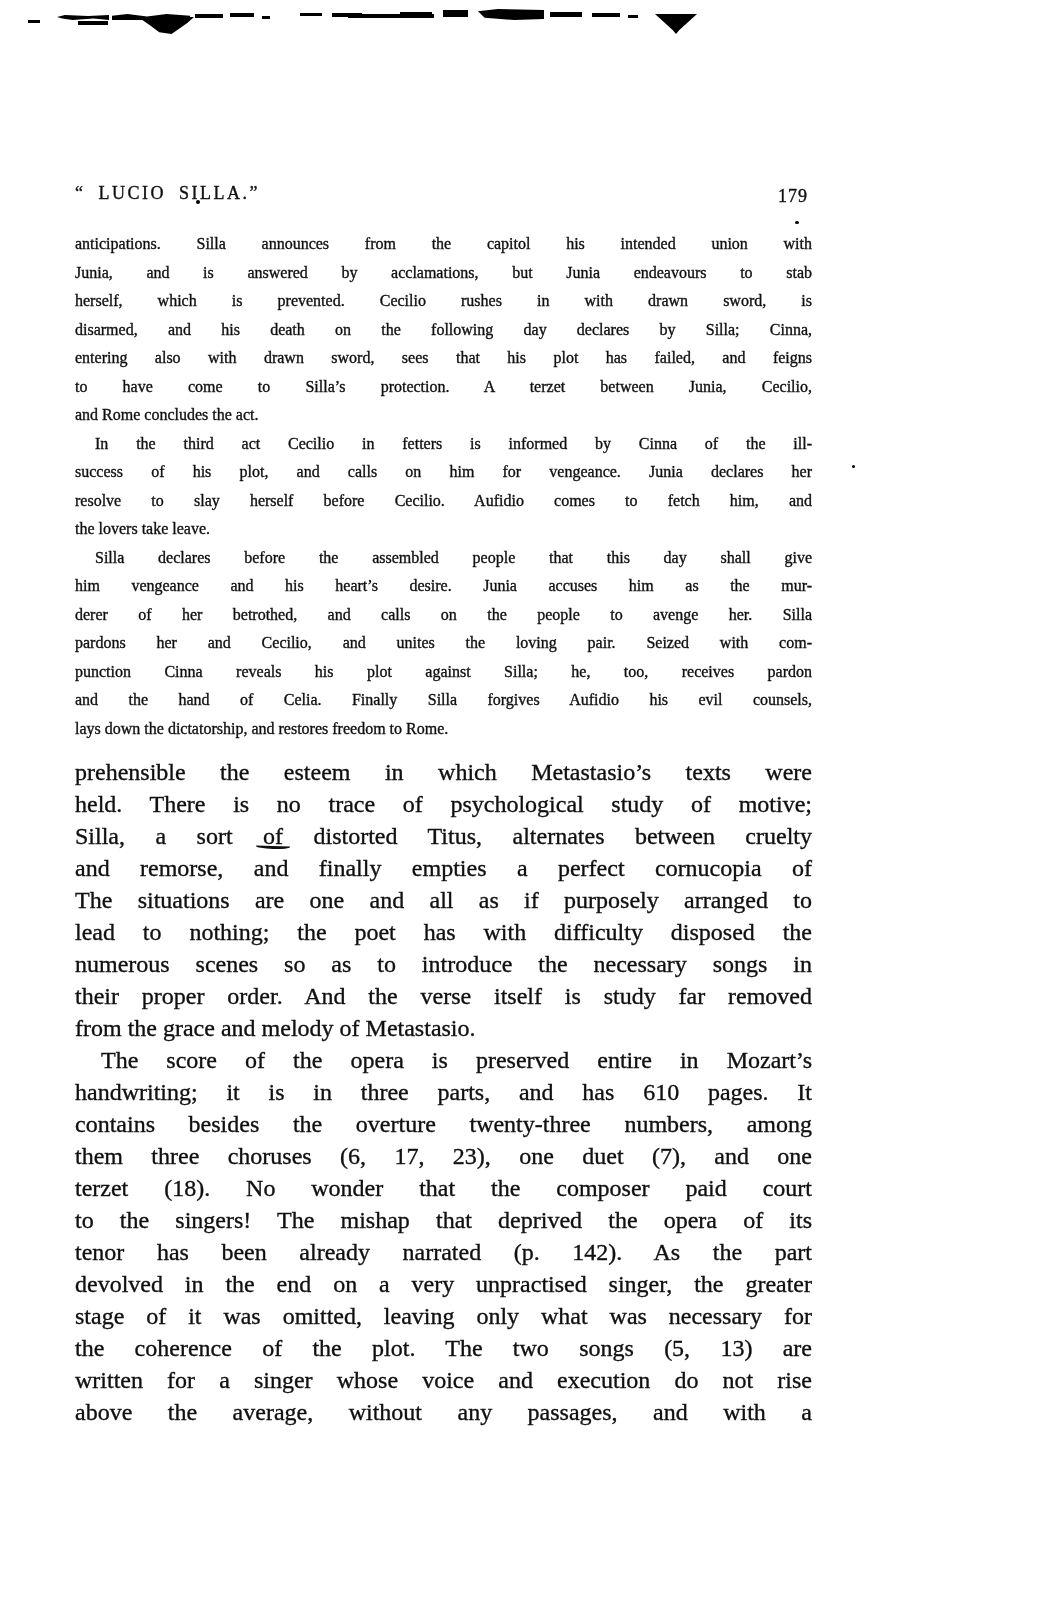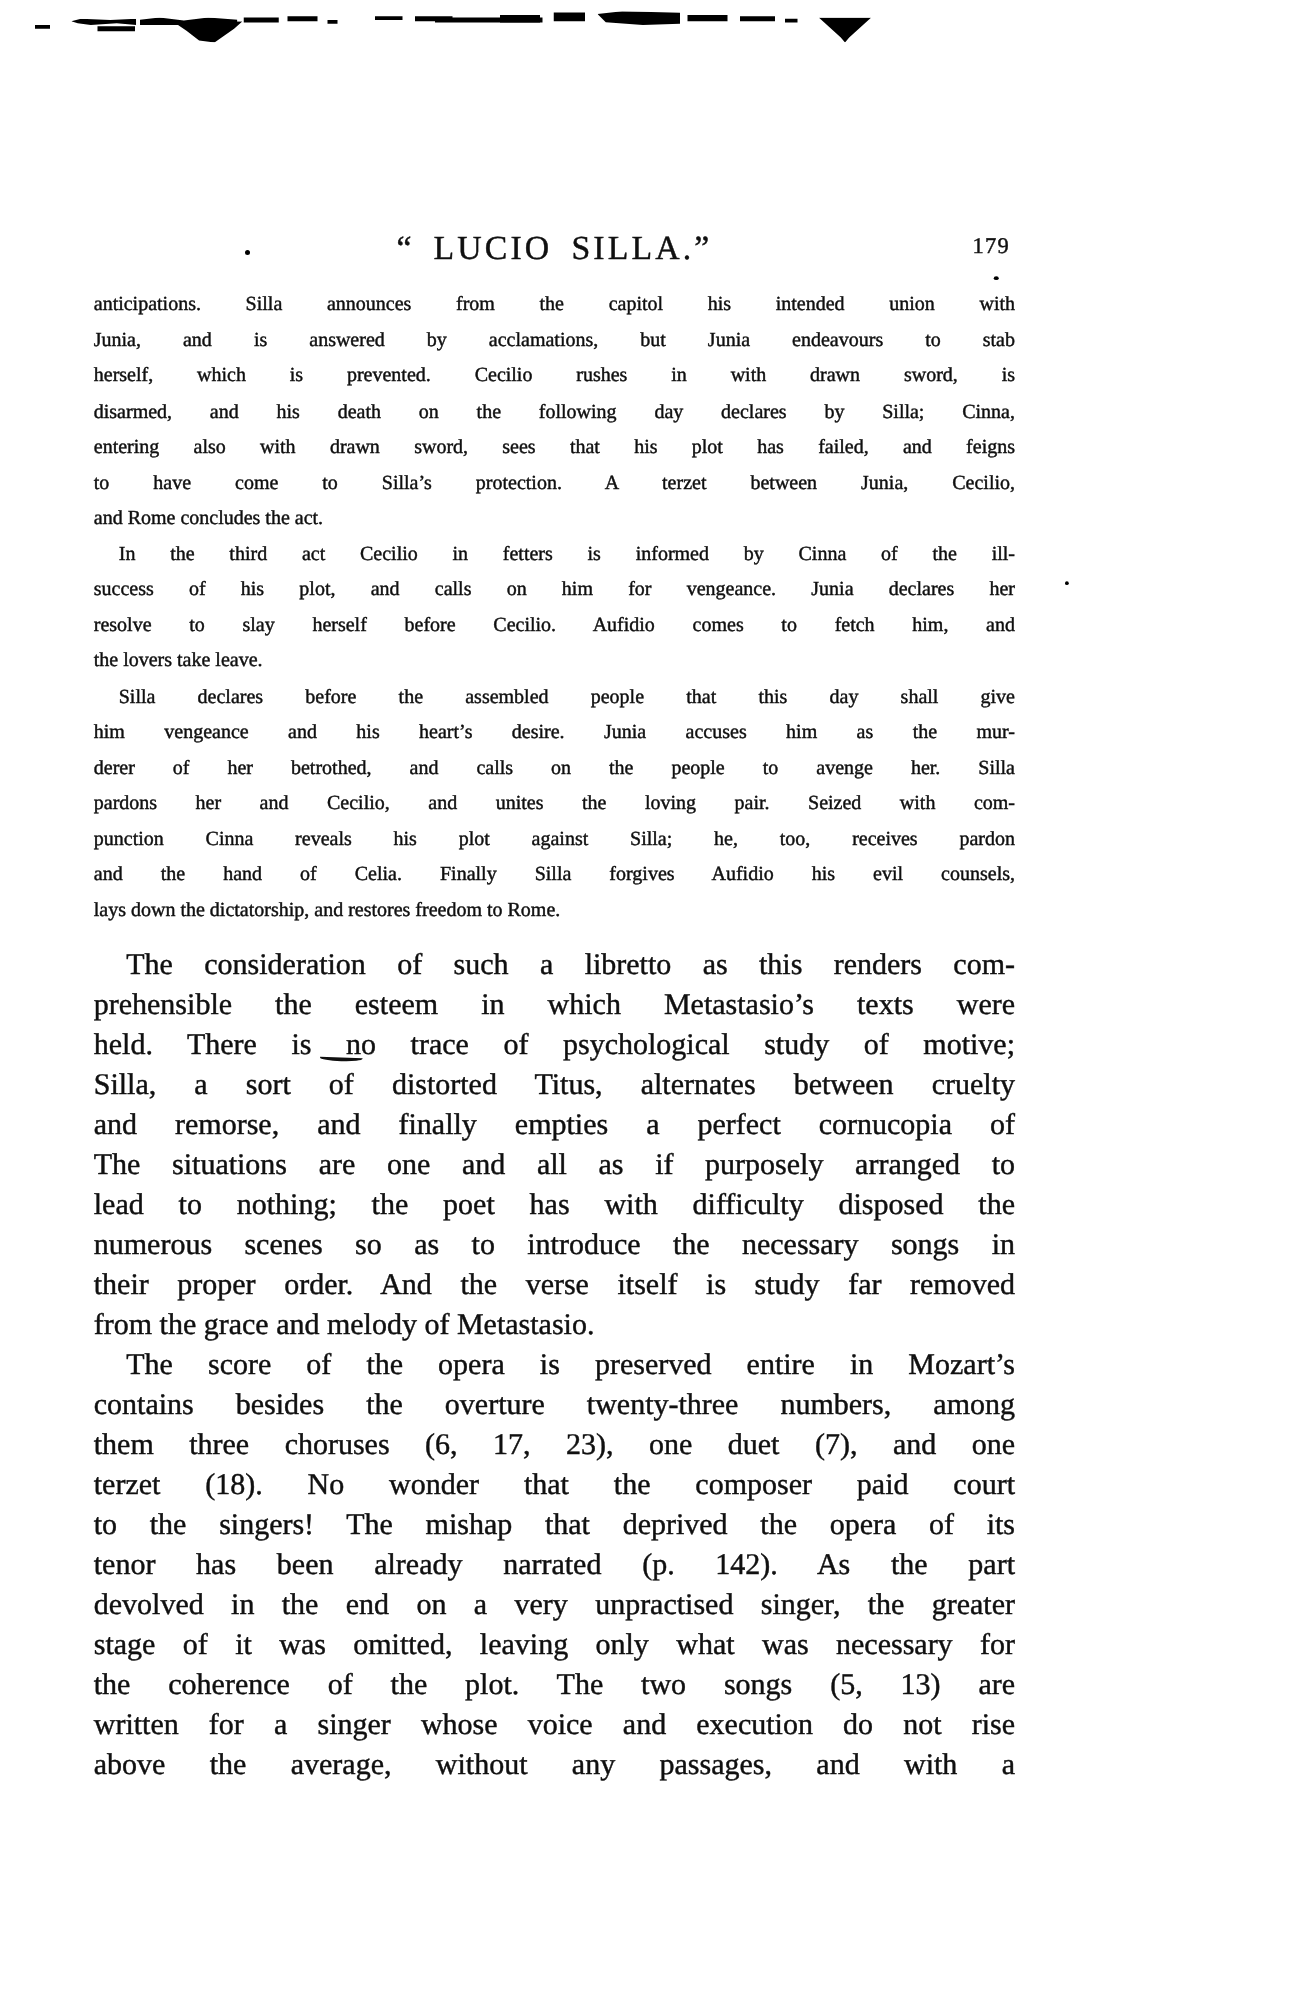--- a/index.html
+++ b/index.html
@@ -13,22 +13,22 @@
     color: #101010;
     font-family: "Liberation Serif", "DejaVu Serif", serif;
     -webkit-text-stroke: 0.35px #101010;
   }
 
   
   .header-title {
     position: absolute;
     left: 75px; top: 183px;
     width: 737px;
-    text-align: center;
-    font-size: 27px;
+    text-align: left;
+    font-size: 18px;
     letter-spacing: 2.5px;
     word-spacing: 6px;
     white-space: nowrap;
   }
   .page-number {
     position: absolute;
     left: 778px; top: 186px;
     font-size: 18px;
     letter-spacing: 1px;
   }
@@ -132,33 +132,33 @@
       <div class="line">derer of her betrothed, and calls on the people to avenge her. Silla</div>
       <div class="line">pardons her and Cecilio, and unites the loving pair. Seized with com-</div>
       <div class="line">punction Cinna reveals his plot against Silla; he, too, receives pardon</div>
       <div class="line">and the hand of Celia. Finally Silla forgives Aufidio his evil counsels,</div>
       <div class="line last">lays down the dictatorship, and restores freedom to Rome.</div>
     </div>
   </section>
 
   <section class="textblock bodytext">
     <div class="para">
-      <div class="line indent">The consideration of such a libretto as this renders com-</div>
       <div class="line">prehensible the esteem in which Metastasio’s texts were</div>
       <div class="line">held. There is no trace of psychological study of motive;</div>
       <div class="line">Silla, a sort of distorted Titus, alternates between cruelty</div>
       <div class="line">and remorse, and finally empties a perfect cornucopia of</div>
       <div class="line">The situations are one and all as if purposely arranged to</div>
       <div class="line">lead to nothing; the poet has with difficulty disposed the</div>
       <div class="line">numerous scenes so as to introduce the necessary songs in</div>
       <div class="line">their proper order. And the verse itself is study far removed</div>
       <div class="line last">from the grace and melody of Metastasio.</div>
     </div>
     <div class="para">
       <div class="line indent">The score of the opera is preserved entire in Mozart’s</div>
+      <div class="line">handwriting; it is in three parts, and has 610 pages. It</div>
       <div class="line">contains besides the overture twenty-three numbers, among</div>
       <div class="line">them three choruses (6, 17, 23), one duet (7), and one</div>
       <div class="line">terzet (18). No wonder that the composer paid court</div>
       <div class="line">to the singers! The mishap that deprived the opera of its</div>
       <div class="line">tenor has been already narrated (p. 142). As the part</div>
       <div class="line">devolved in the end on a very unpractised singer, the greater</div>
       <div class="line">stage of it was omitted, leaving only what was necessary for</div>
       <div class="line">the coherence of the plot. The two songs (5, 13) are</div>
       <div class="line">written for a singer whose voice and execution do not rise</div>
       <div class="line">above the average, without any passages, and with a</div>

